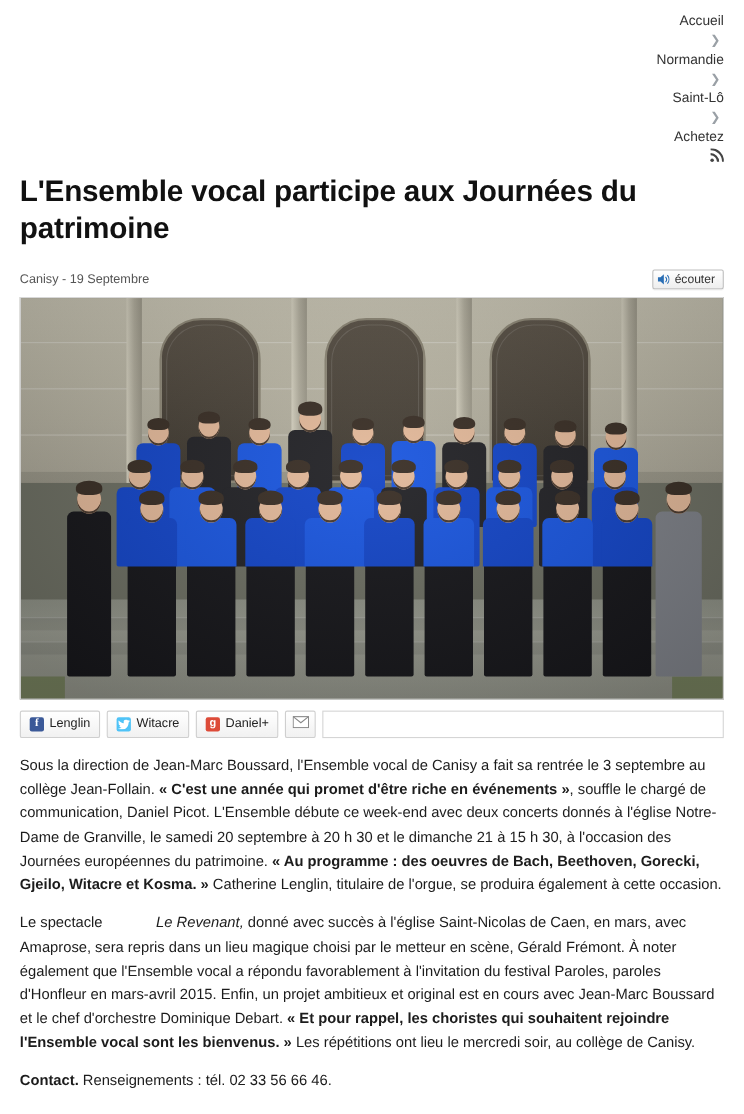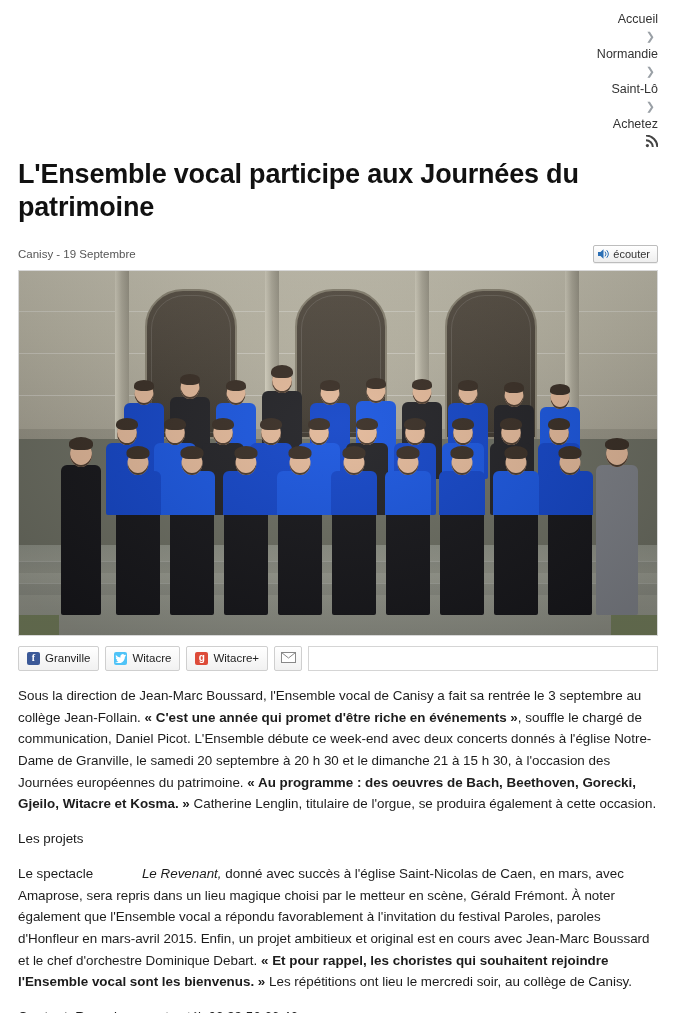--- a/index.html
+++ b/index.html
@@ -504,52 +504,49 @@
         </div>
       </div>
 
       <div class="photo-shade"></div>
     </div>
   </div>
 
   <div class="share-bar">
     <div class="share-btn">
       <span class="sq fb">f</span>
-      <span>Granville</span>
+      <span>Lenglin</span>
     </div>
     <div class="share-btn">
       <span class="sq tw">
         <svg width="11" height="9" viewBox="0 0 11 9">
             <path d="M11 1.1c-.4.2-.8.3-1.3.4.5-.3.8-.7 1-1.2-.4.3-.9.5-1.4.6A2.2 2.2 0 0 0 5.5 2.9c0 .2 0 .4.1.5C3.7 3.3 2 2.4 1 1 .8 1.3.7 1.7.7 2.1c0 .8.4 1.4 1 1.8-.4 0-.7-.1-1-.3 0 1.1.8 2 1.8 2.2-.2.1-.4.1-.6.1h-.4c.3.9 1.1 1.5 2 1.5-.7.6-1.7 1-2.7 1H0c1 .6 2.2 1 3.5 1 4.1 0 6.4-3.4 6.4-6.4V2.8c.4-.3.8-.7 1.1-1.2z" fill="#fff"></path>
           </svg>
       </span>
       <span>Witacre</span>
     </div>
     <div class="share-btn">
       <span class="sq gp">g</span>
-      <span>Witacre+</span>
+      <span>Daniel+</span>
     </div>
     <div class="mail-btn">
       <span>
         <svg width="15" height="11" viewBox="0 0 15 11">
           <rect x="0.5" y="0.5" width="14" height="10" fill="#fff" stroke="#888"></rect>
           <path d="M0.5 0.5 L7.5 6 L14.5 0.5" fill="none" stroke="#888"></path>
         </svg>
       </span>
     </div>
     <div class="share-spacer"></div>
   </div>
 
   <div class="article">
     <p>
       <span>Sous la direction de Jean-Marc Boussard, l'Ensemble vocal de Canisy a fait sa rentrée le 3 septembre au collège Jean-Follain. </span><b>« C'est une année qui promet d'être riche en événements »</b><span>, souffle le chargé de communication, Daniel Picot. L'Ensemble débute ce week-end avec deux concerts donnés à l'église Notre-Dame de Granville, le samedi 20 septembre à 20 h 30 et le dimanche 21 à 15 h 30, à l'occasion des Journées européennes du patrimoine. </span><b>« Au programme : des oeuvres de Bach, Beethoven, Gorecki, Gjeilo, Witacre et Kosma. »</b><span> Catherine Lenglin, titulaire de l'orgue, se produira également à cette occasion.</span>
     </p>
-    <p class="p-projets">
-      <span>Les projets</span>
-    </p>
     <p>
       <span>Le spectacle </span><i>Le Revenant,</i><span> donné avec succès à l'église Saint-Nicolas de Caen, en mars, avec Amaprose, sera repris dans un lieu magique choisi par le metteur en scène, Gérald Frémont. À noter également que l'Ensemble vocal a répondu favorablement à l'invitation du festival Paroles, paroles d'Honfleur en mars-avril 2015. Enfin, un projet ambitieux et original est en cours avec Jean-Marc Boussard et le chef d'orchestre Dominique Debart. </span><b>« Et pour rappel, les choristes qui souhaitent rejoindre l'Ensemble vocal sont les bienvenus. »</b><span> Les répétitions ont lieu le mercredi soir, au collège de Canisy.</span>
     </p>
     <p>
       <b>Contact.</b><span> Renseignements : tél. 02 33 56 66 46.</span>
     </p>
   </div>
 
 </div>
 

